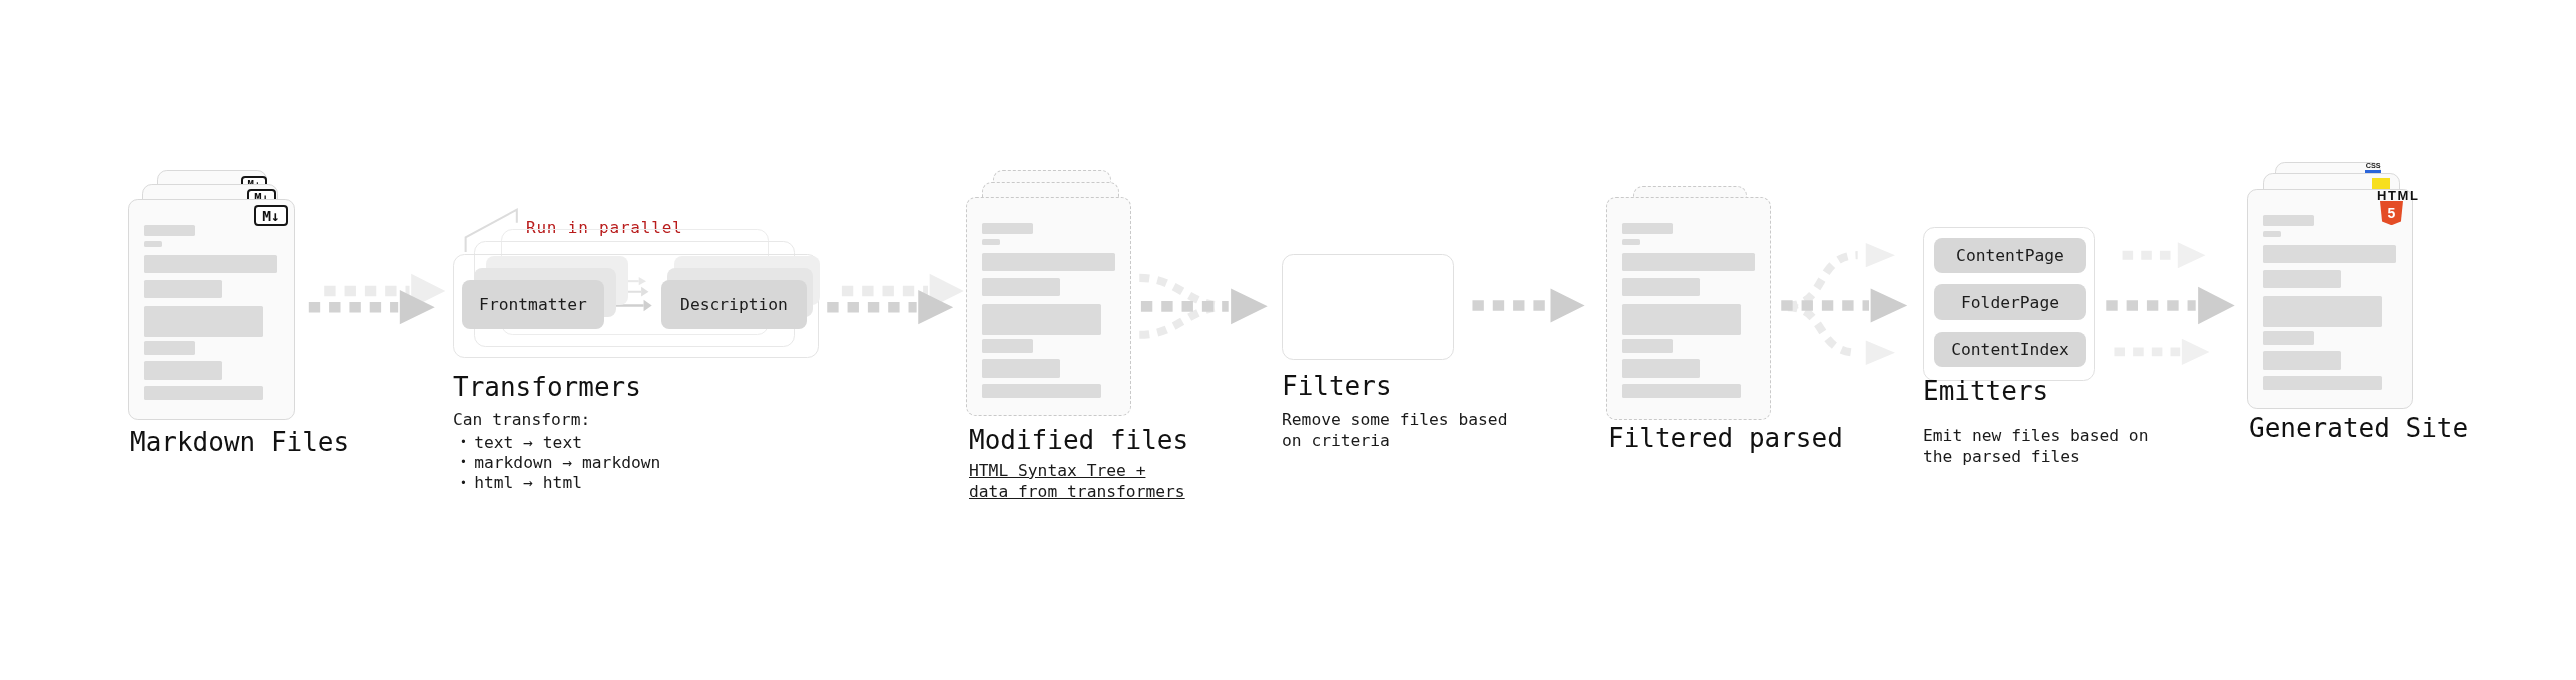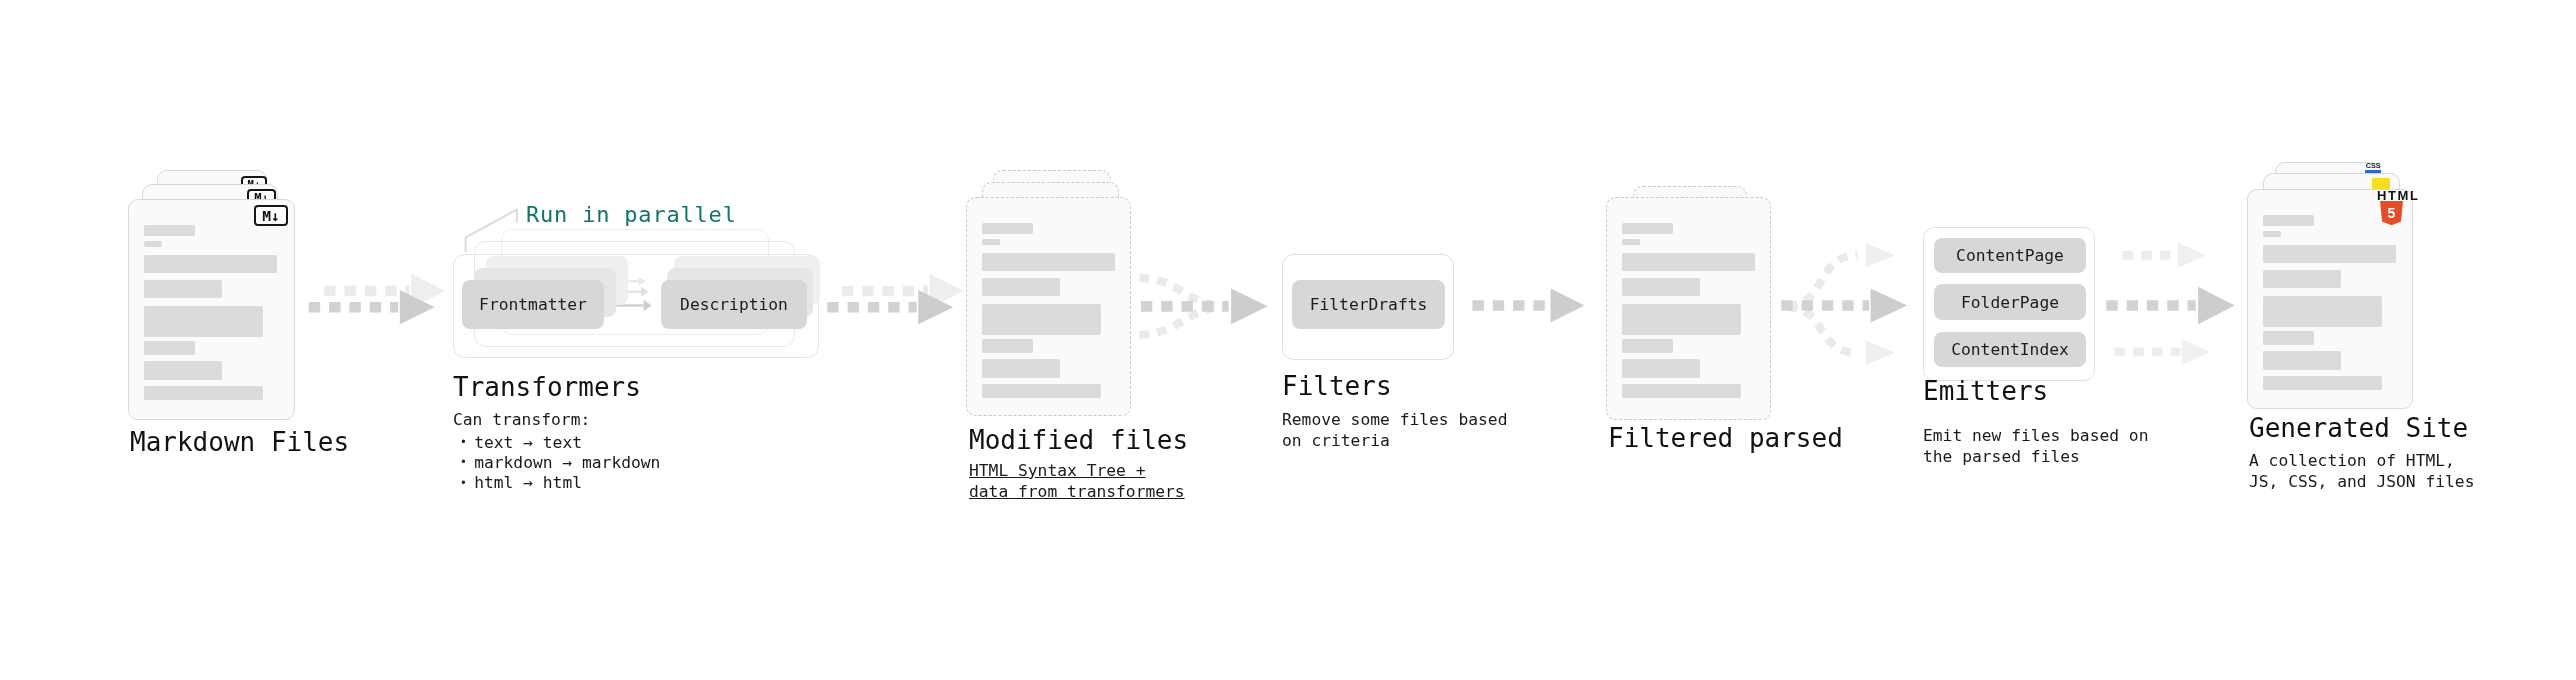--- a/index.html
+++ b/index.html
@@ -23,21 +23,21 @@
 
   .group-box{position:absolute;background:#ffffff;border:1.6px solid #e0e0e0;border-radius:11.4px;box-sizing:border-box;}
 
   
   .stage-label{position:absolute;font-size:26px;color:#111111;white-space:nowrap;}
   .stage-sub{position:absolute;font-size:16.3px;line-height:21px;color:#1a1a1a;white-space:nowrap;}
   .stage-sub div{white-space:nowrap;}
   .bullets{position:absolute;font-size:16.3px;color:#1a1a1a;}
   .bullet-row{display:flex;align-items:center;height:20.3px;white-space:nowrap;}
   .bullet-row .dot{font-size:11.4px;margin-right:7.3px;}
-  .note-text{position:absolute;font-size:22px;color:#0f766e;white-space:nowrap;letter-spacing:0.8px;}
+  .note-text{position:absolute;font-size:16px;color:#b91c1c;white-space:nowrap;letter-spacing:0.8px;margin-top:16px;}
 
   
   .md-badge{position:absolute;background:#ffffff;border:2.4px solid #161616;border-radius:4.1px;color:#111;
             display:flex;align-items:center;justify-content:center;font-weight:bold;box-sizing:border-box;}
   .md-badge.front{width:34px;height:21px;font-size:14.6px;}
   .md-badge.mid{width:29px;height:18px;font-size:12.2px;}
   .md-badge.back{width:26px;height:16.3px;font-size:10.6px;}
   .css-badge{position:absolute;width:16.3px;text-align:center;font-size:7.3px;font-weight:bold;color:#222;
              font-family:"Liberation Sans",sans-serif;line-height:6.5px;}
   .css-bar{display:block;height:2.4px;margin-top:0.8px;}
@@ -177,21 +177,20 @@
         <div class="bar" style="left: 15.4px; top: 186px; width: 119px; height: 14px;"></div>
       </div>
   </div>
   <div class="stage-label" style="left:969px;top:425px;">Modified files</div>
   <div class="stage-sub" style="left:969px;top:460px;text-decoration:underline;">
     <div>HTML Syntax Tree +</div>
     <div>data from transformers</div>
   </div>
 
   <div class="group-box" style="left:1282px;top:254px;width:172px;height:106px;"></div>
-  <div class="pill" style="left:1292px;top:280px;width:153px;height:49px;">FilterDrafts</div>
   <div class="stage-label" style="left:1282px;top:371px;">Filters</div>
   <div class="stage-sub" style="left:1282px;top:409px;">
     <div>Remove some files based</div>
     <div>on criteria</div>
   </div>
 
   <div class="doc-card dashed" style="left:1633px;top:186px;width:114px;height:41px;"></div>
   <div class="doc-card dashed" style="left:1606px;top:197px;width:165px;height:223px;">
     <div class="doc-bars">
         <div class="bar" style="left: 15.4px; top: 25px; width: 51px; height: 11.4px;"></div>
@@ -235,19 +234,15 @@
         <div class="bar" style="left: 15.4px; top: 186px; width: 119px; height: 14px;"></div>
       </div>
   </div>
   <div class="html5-badge" style="left:2377px;top:192px;">
     <div class="html5-word">HTML</div>
     <div class="html5-shield" style="background: rgb(228, 77, 38);">
       <span>5</span>
     </div>
   </div>
   <div class="stage-label" style="left:2249px;top:413px;">Generated Site</div>
-  <div class="stage-sub" style="left:2249px;top:450px;">
-    <div>A collection of HTML,</div>
-    <div>JS, CSS, and JSON files</div>
-  </div>
 
 </div>
 
 
 </body></html>

